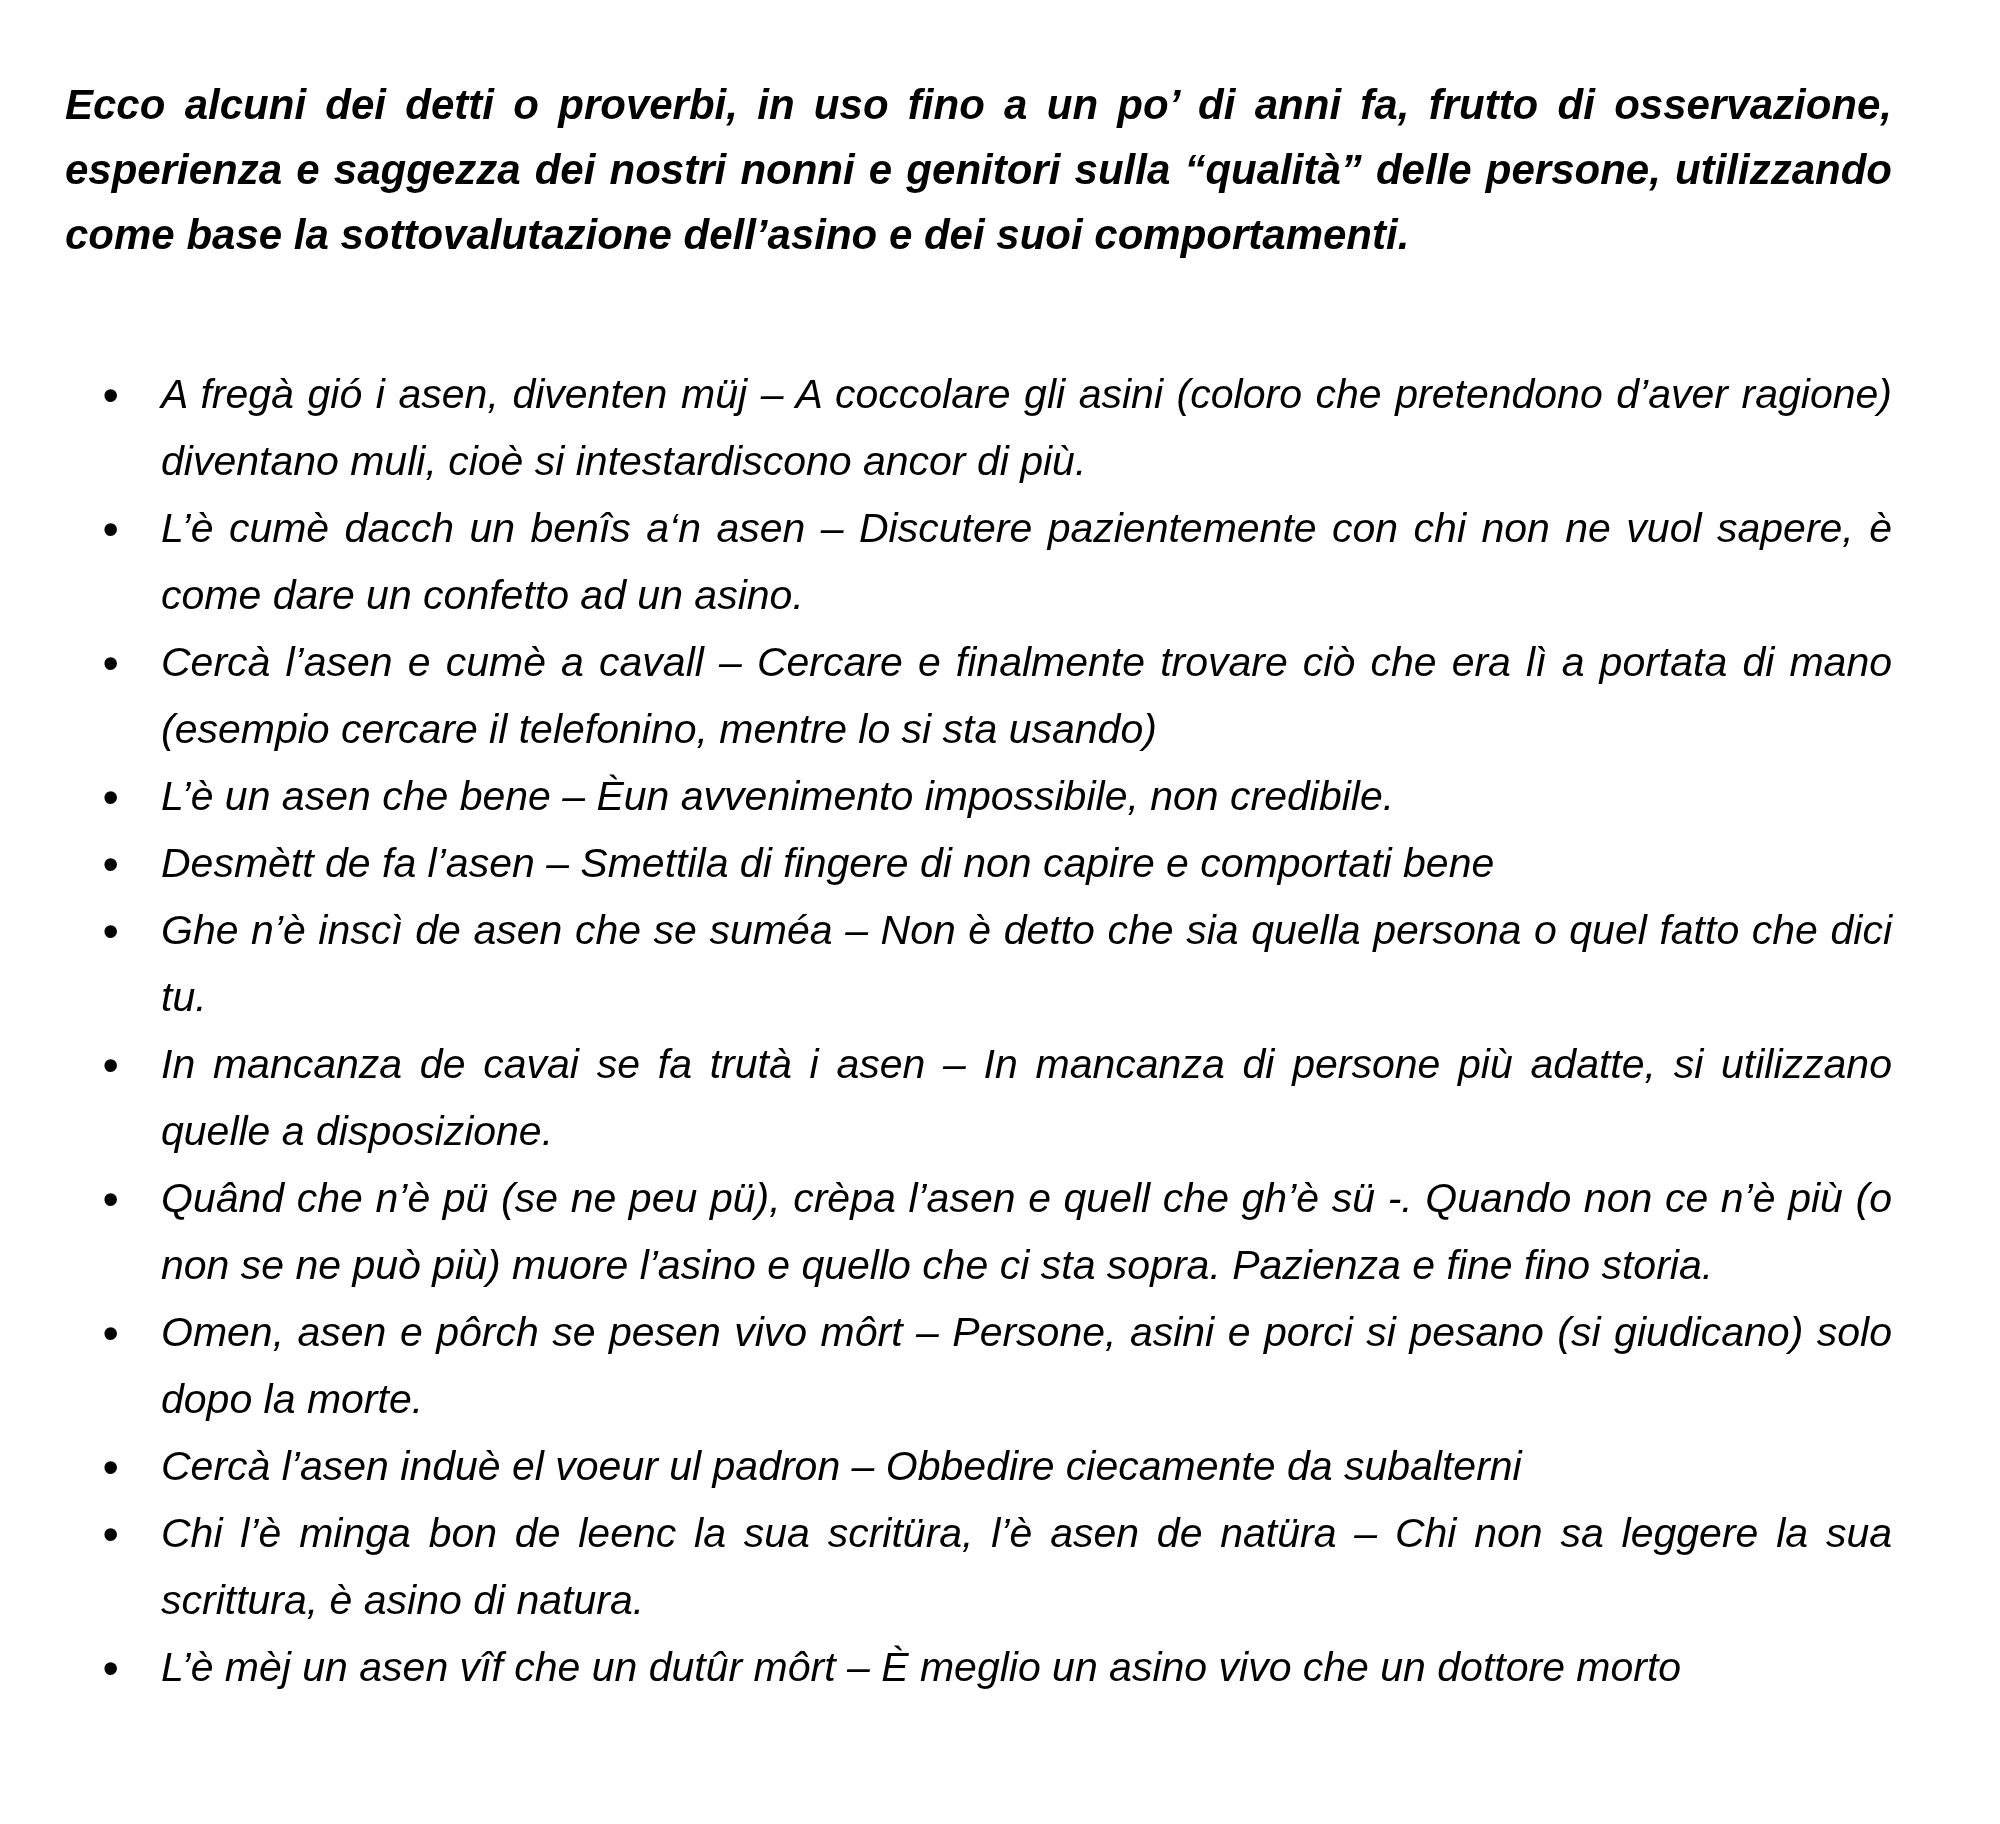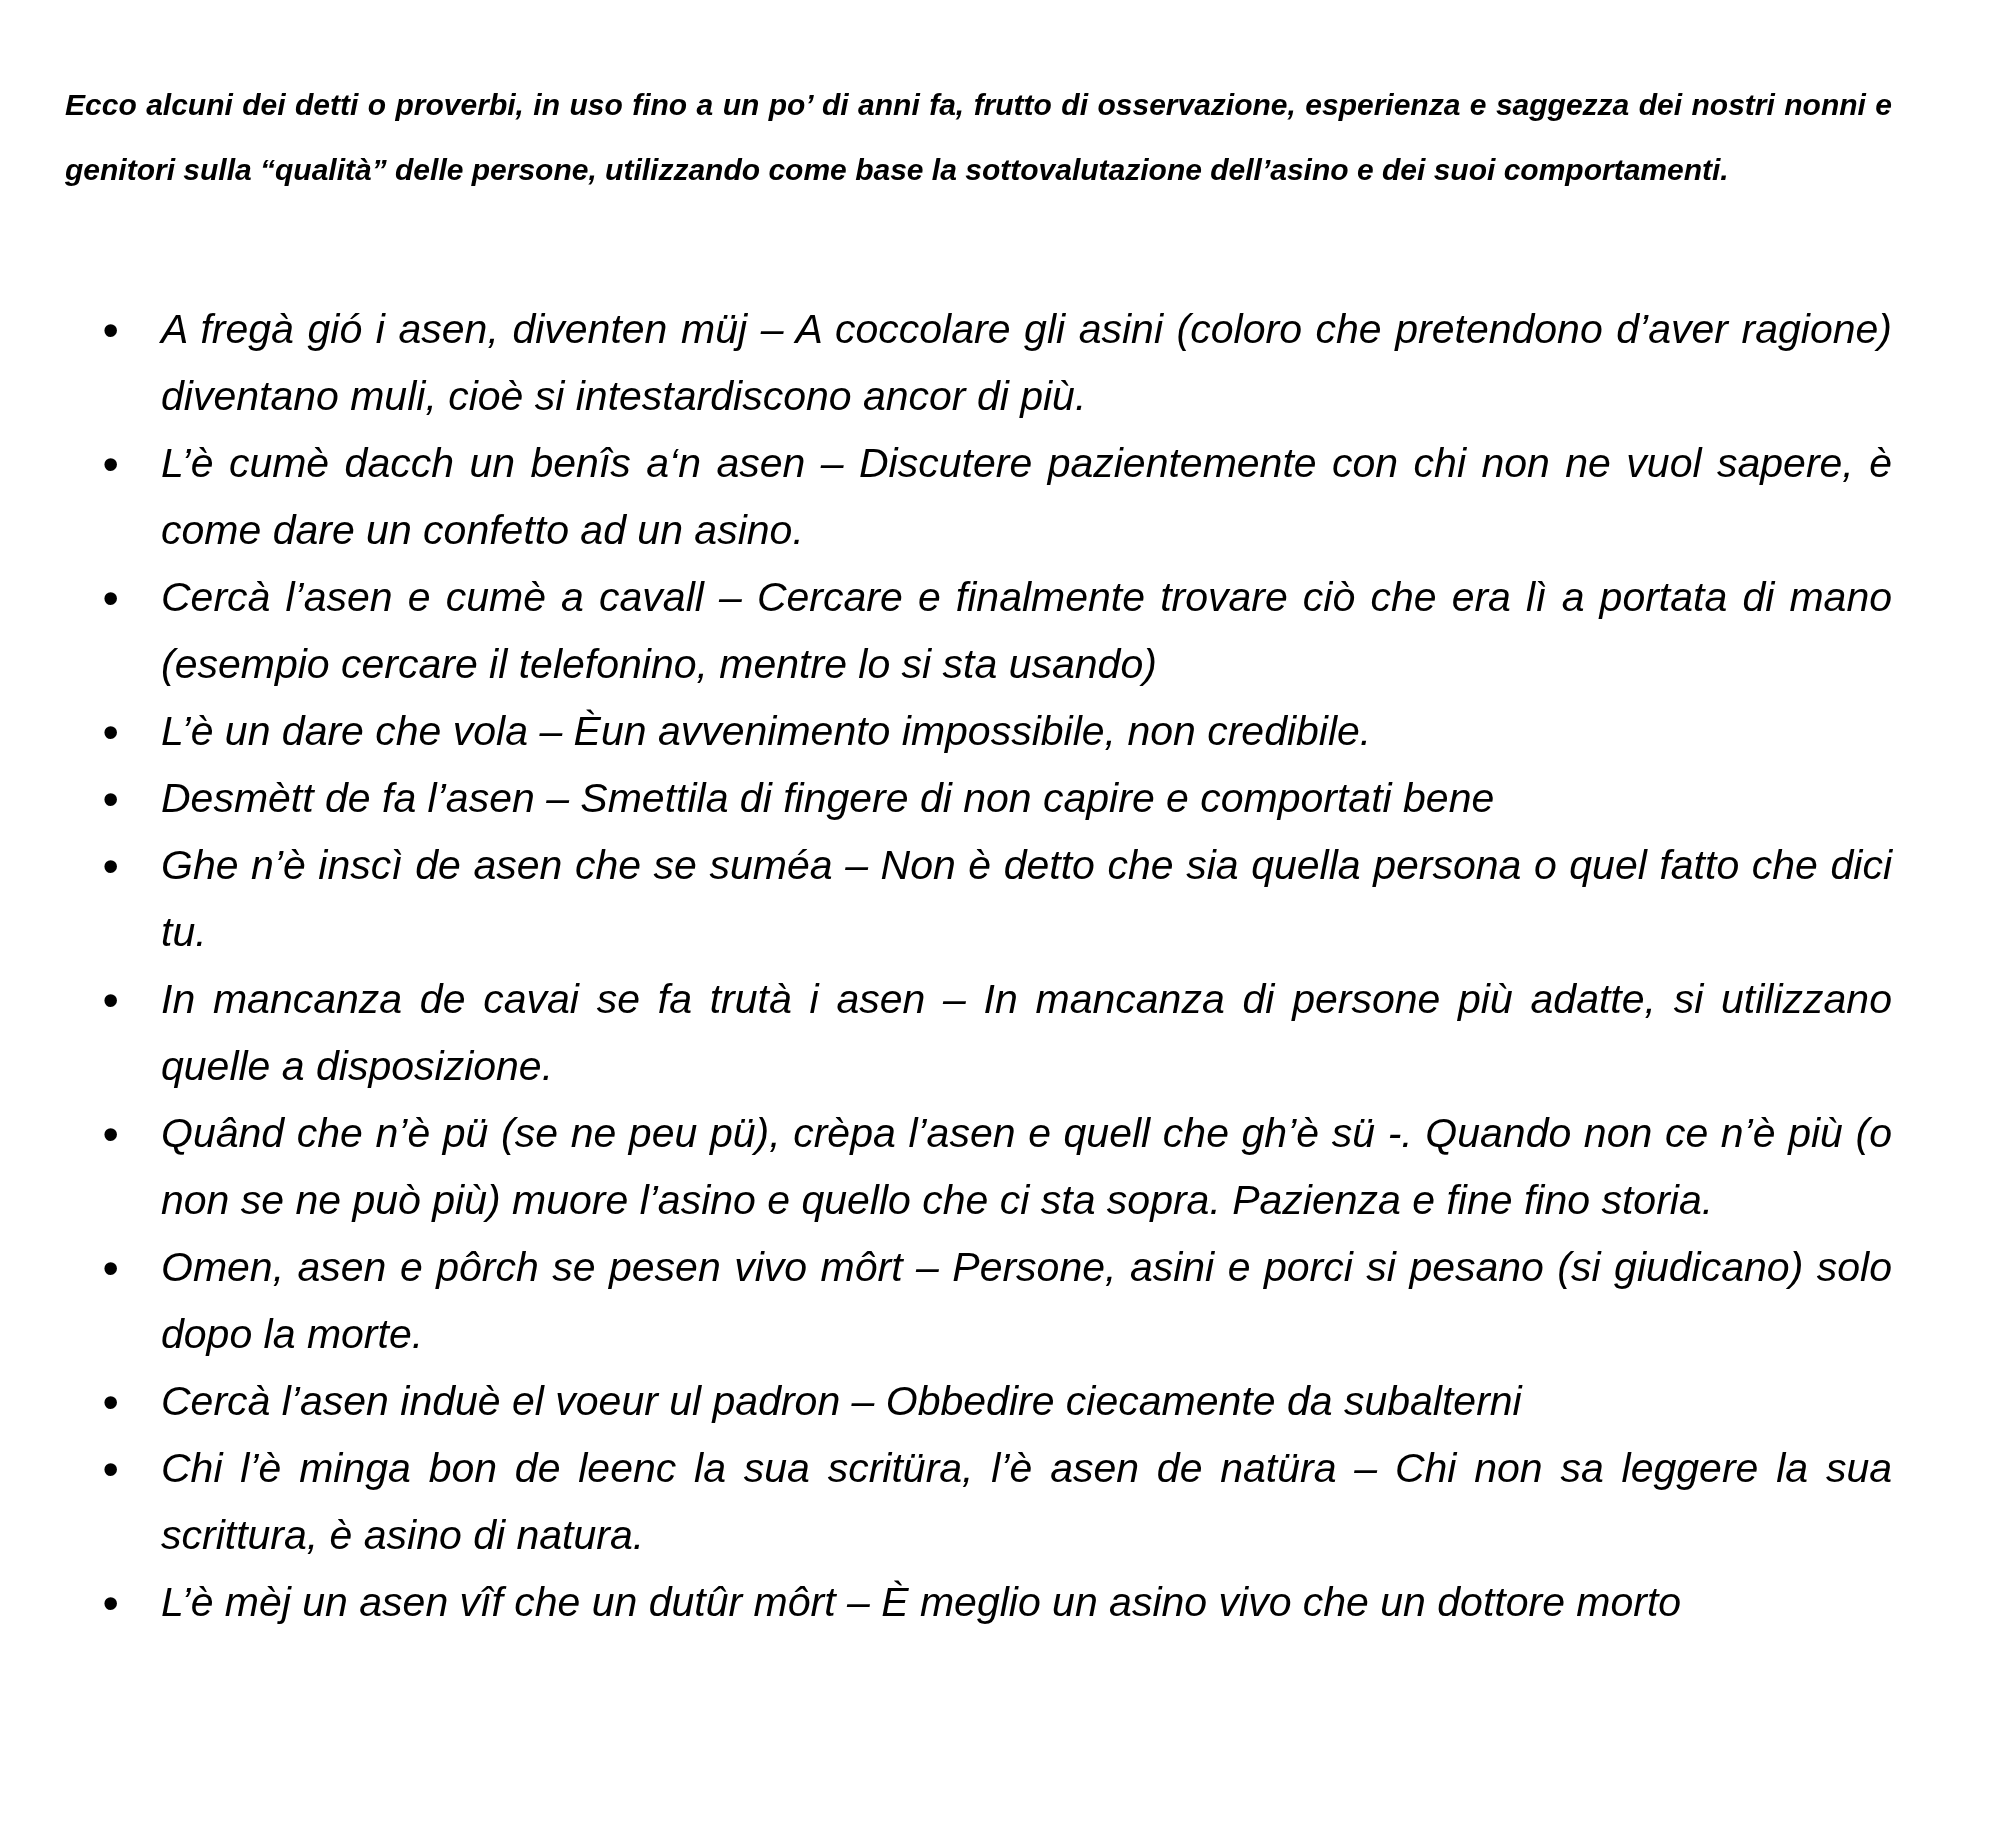--- a/index.html
+++ b/index.html
@@ -17,21 +17,21 @@
   .page {
     box-sizing: border-box;
     width: 2000px;
     height: 1824px;
     padding: 72px 108px 40px 65px;
     background: #ffffff;
   }
   .intro {
     font-style: italic;
     font-weight: bold;
-    font-size: 30px;
+    font-size: 42px;
     line-height: 65px;
     text-align: justify;
     margin: 0;
   }
   ul.proverbs {
     list-style: none;
     margin: 94px 0 0 0;
     padding: 0 0 0 38px;
   }
   ul.proverbs li {
@@ -74,21 +74,21 @@
     <li>
       <span class="marker">•</span>
       <span class="text"><span class="lead">L’è cumè dacch un benîs a‘n asen –</span> <span class="body">Discutere pazientemente con chi non ne vuol sapere, è come dare un confetto ad un asino.</span></span>
     </li>
     <li>
       <span class="marker">•</span>
       <span class="text"><span class="lead">Cercà l’asen e cumè a cavall –</span> <span class="body">Cercare e finalmente trovare ciò che era lì a portata di mano (esempio cercare il telefonino, mentre lo si sta usando)</span></span>
     </li>
     <li>
       <span class="marker">•</span>
-      <span class="text"><span class="lead">L’è un dare che vola</span> <span class="body">– Èun avvenimento impossibile, non credibile.</span></span>
+      <span class="text"><span class="lead">L’è un asen che bene</span> <span class="body">– Èun avvenimento impossibile, non credibile.</span></span>
     </li>
     <li>
       <span class="marker">•</span>
       <span class="text"><span class="lead">Desmètt de fa l’asen –</span> <span class="body">Smettila di fingere di non capire e comportati bene</span></span>
     </li>
     <li>
       <span class="marker">•</span>
       <span class="text"><span class="lead">Ghe n’è inscì de asen che se suméa –</span> <span class="body">Non è detto che sia quella persona o quel fatto che dici tu.</span></span>
     </li>
     <li>

